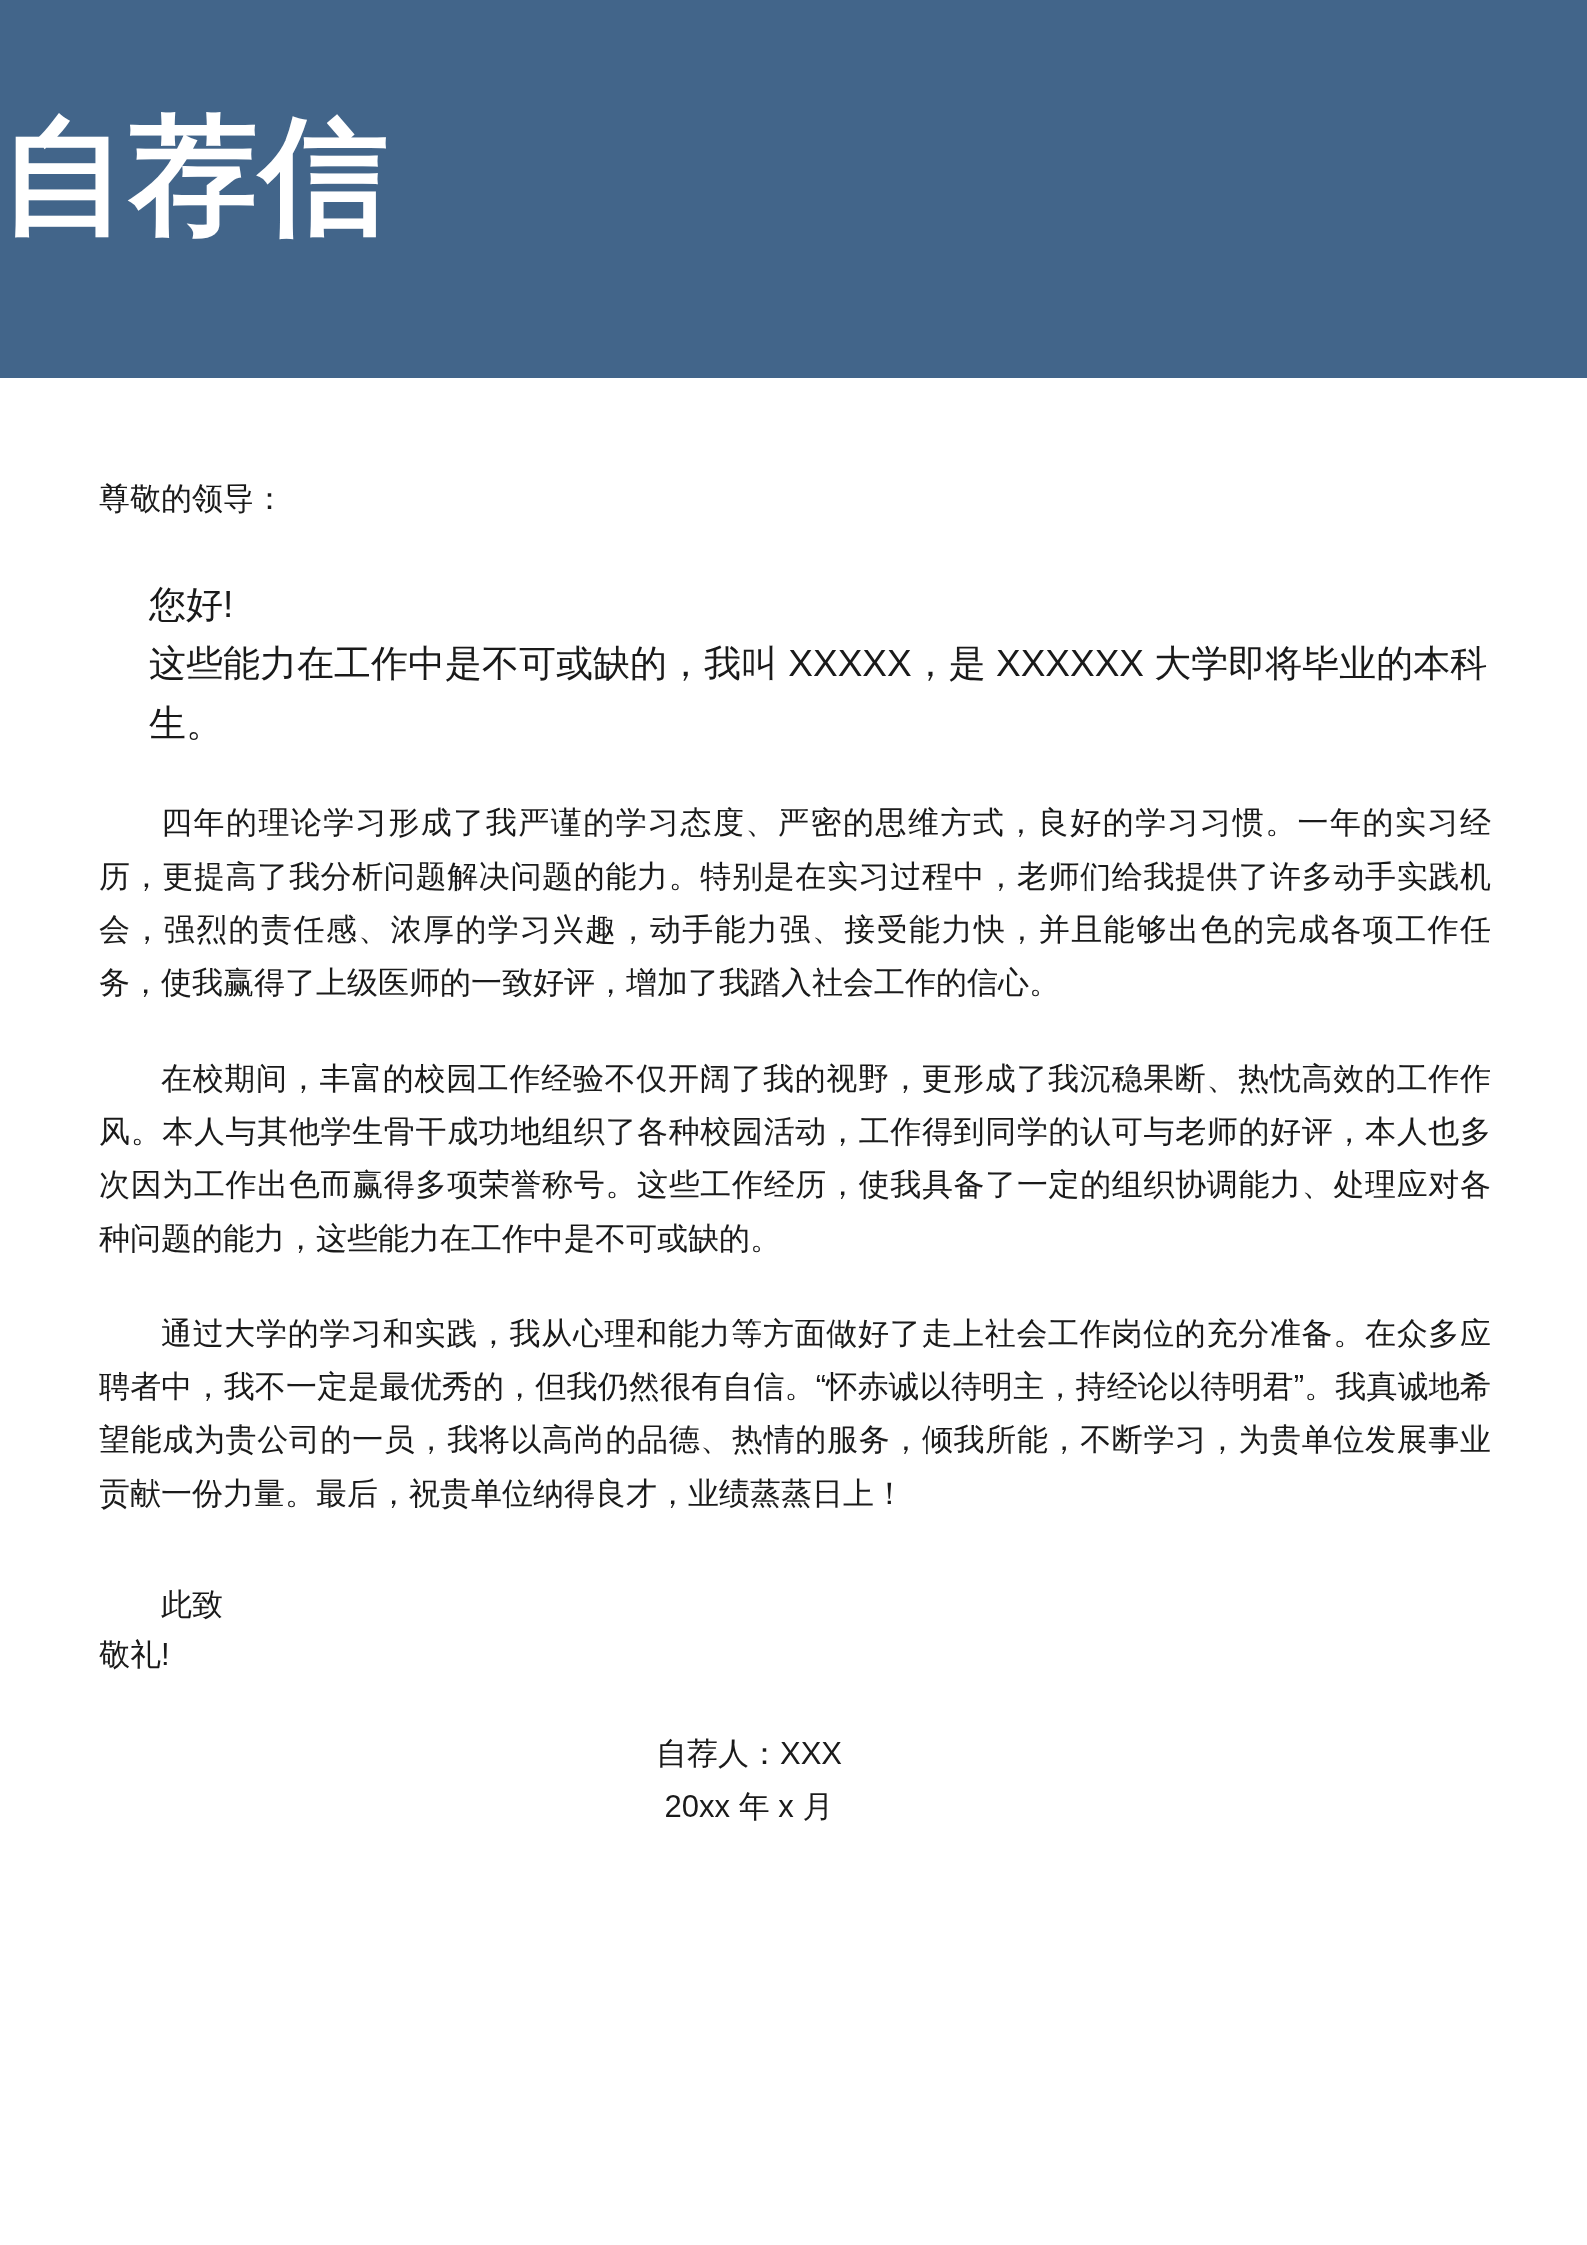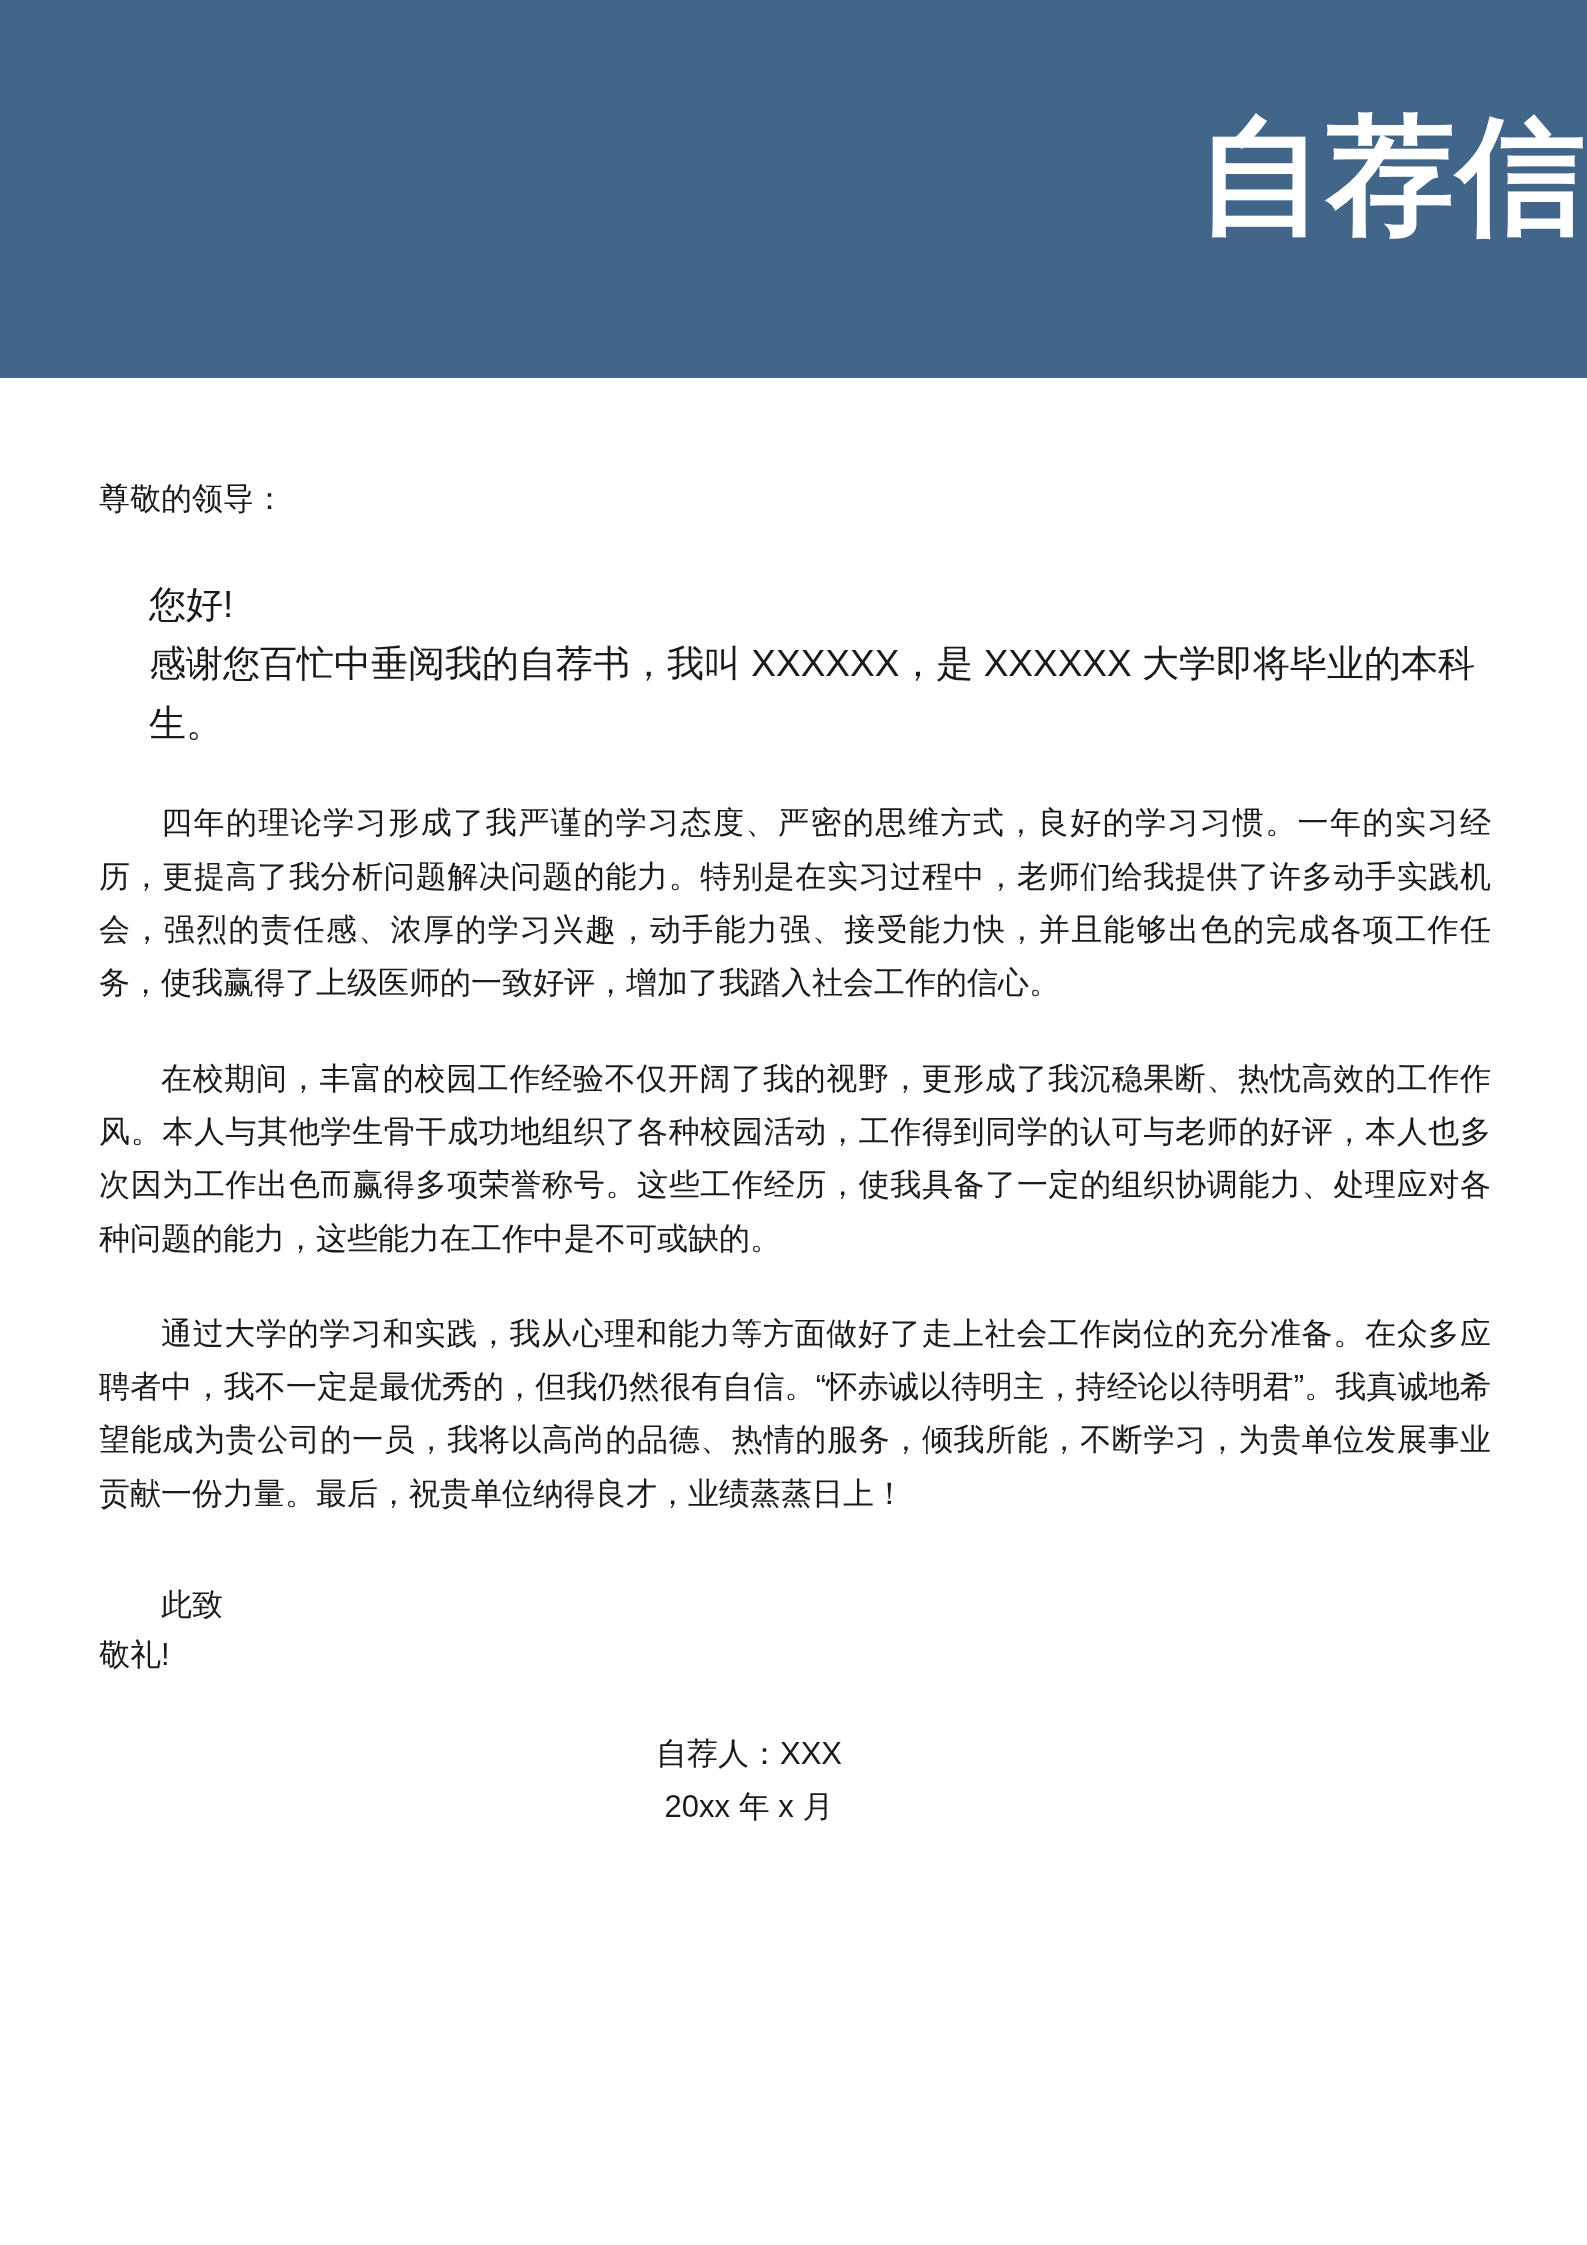--- a/index.html
+++ b/index.html
@@ -16,21 +16,21 @@
     position: relative;
   }
 
   
   .header-banner {
     width: 100%;
     height: 378px;
     background: #42658a;
     display: flex;
     align-items: center;
-    justify-content: flex-end;
+    justify-content: flex-start;
     box-sizing: border-box;
     padding-bottom: 26px;
   }
   .doc-title {
     color: #ffffff;
     font-size: 128px;
     font-weight: 700;
     letter-spacing: 2px;
     line-height: 1;
     font-family: "Liberation Sans", "DejaVu Sans", sans-serif;
@@ -96,21 +96,21 @@
 <div class="header-banner">
   <div class="doc-title">自荐信</div>
 </div>
 
 <div class="letter-body">
 
   <div class="salutation">尊敬的领导：</div>
 
   <div class="greeting-block">
     <div class="greeting-line">您好!</div>
-    <div class="greeting-line">感谢您百忙中垂阅我的自荐书，我叫 XXXXXX，是 XXXXXX 大学即将毕业的本科生。</div>
+    <div class="greeting-line">这些能力在工作中是不可或缺的，我叫 XXXXX，是 XXXXXX 大学即将毕业的本科生。</div>
   </div>
 
   <p class="para">四年的理论学习形成了我严谨的学习态度、严密的思维方式，良好的学习习惯。一年的实习经历，更提高了我分析问题解决问题的能力。特别是在实习过程中，老师们给我提供了许多动手实践机会，强烈的责任感、浓厚的学习兴趣，动手能力强、接受能力快，并且能够出色的完成各项工作任务，使我赢得了上级医师的一致好评，增加了我踏入社会工作的信心。</p>
   <p class="para">在校期间，丰富的校园工作经验不仅开阔了我的视野，更形成了我沉稳果断、热忱高效的工作作风。本人与其他学生骨干成功地组织了各种校园活动，工作得到同学的认可与老师的好评，本人也多次因为工作出色而赢得多项荣誉称号。这些工作经历，使我具备了一定的组织协调能力、处理应对各种问题的能力，这些能力在工作中是不可或缺的。</p>
   <p class="para">通过大学的学习和实践，我从心理和能力等方面做好了走上社会工作岗位的充分准备。在众多应聘者中，我不一定是最优秀的，但我仍然很有自信。“怀赤诚以待明主，持经论以待明君”。我真诚地希望能成为贵公司的一员，我将以高尚的品德、热情的服务，倾我所能，不断学习，为贵单位发展事业贡献一份力量。最后，祝贵单位纳得良才，业绩蒸蒸日上！</p>
 
   <div class="closing-block">
     <div class="closing-line-1">此致</div>
     <div class="closing-line-2">敬礼!</div>
   </div>

